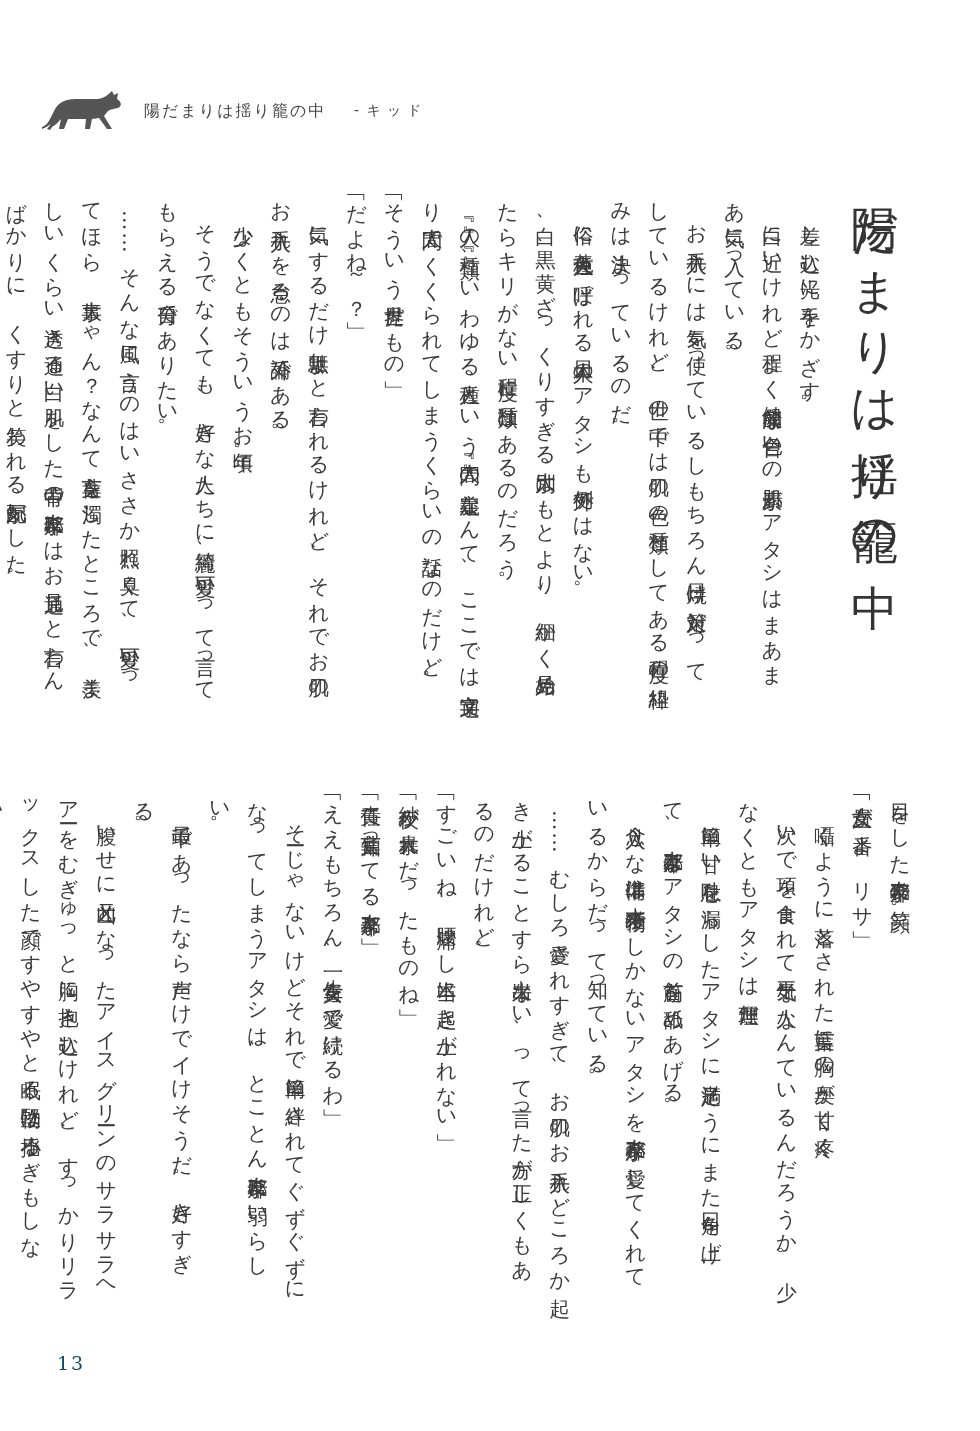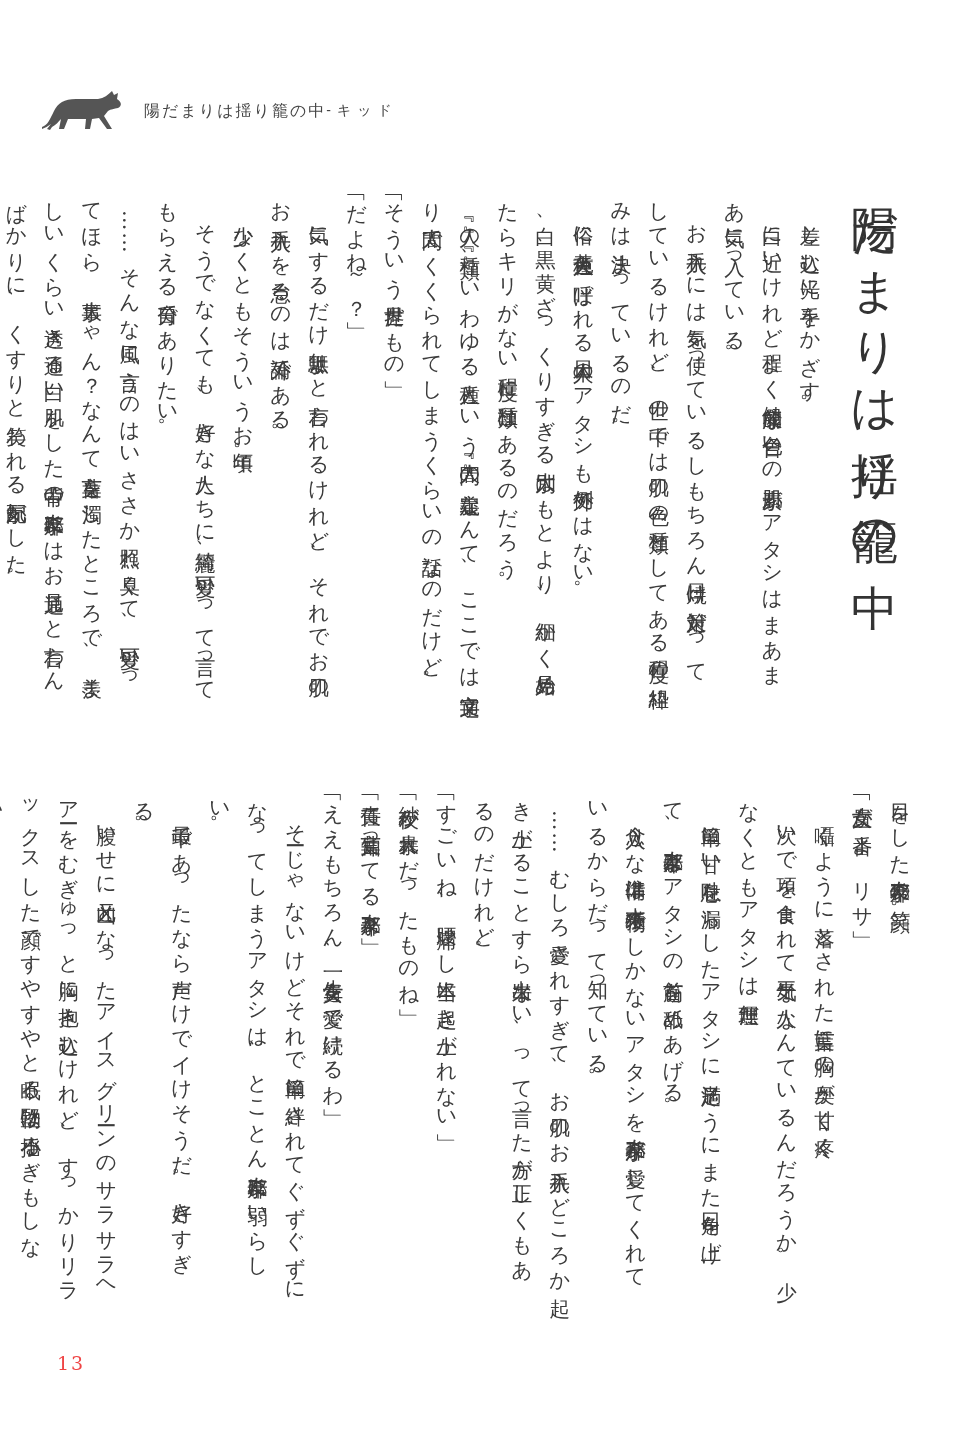--- a/index.html
+++ b/index.html
@@ -1,29 +1,29 @@
 <!DOCTYPE html>
 <html><head>
 <meta charset="utf-8">
 <style>
   html, body { margin: 0; padding: 0; background: #ffffff; }
   body { width: 980px; height: 1431px; position: relative; overflow: hidden;
          font-family: "DejaVu Serif", "Liberation Serif", serif; color: #3a3a3a; }
   .header { position: absolute; left: 38px; top: 86px; height: 50px; display: flex; align-items: center; }
   .cat { width: 90px; height: 44px; margin-right: 16px; }
   .header-title { font-family: "DejaVu Sans", sans-serif; font-size: 16px; letter-spacing: 2px; color: #444; }
-  .header-author { font-family: Liberation Sans, sans-serif; font-size: 14px; letter-spacing: 6px; color: #444; }
+  .header-author { font-family: Liberation Mono, monospace; font-size: 14px; letter-spacing: 6px; color: #444; margin-left: 26px; }
   .story-title { position: absolute; left: 852px; top: 172px; writing-mode: vertical-rl;
                  font-size: 47px; letter-spacing: 6px; color: #333; line-height: 1; }
   .block { position: absolute; writing-mode: vertical-rl; font-size: 20.5px; line-height: 37.8px;
            letter-spacing: 1.6px; color: #3b3b3b; }
   .block p { margin: 0; }
   .block-top { right: 152px; top: 188px; height: 505px; }
   .block-bottom { right: 62px; top: 788px; height: 505px; }
-  .page-number { position: absolute; left: 57px; top: 1352px; font-size: 19px; color: #ef4444; letter-spacing: 2px; }
+  .page-number { position: absolute; left: 57px; top: 1352px; font-size: 19px; color: #0c4a6e; letter-spacing: 2px; }
 </style>
 </head>
 <body>
 
 <div class="header">
   <svg class="cat" viewBox="0 0 90 44">
     <path d="M4 38 C10 36 12 30 16 22 C20 14 26 10 38 10 L60 10 C66 9 70 6 74 2 L76 6 L80 4 L79 10 C84 13 84 17 80 19 C76 20 73 20 70 22 L66 27 L74 40 L69 40 L61 29 L54 30 L52 40 L47 40 L48 30 L30 30 L26 40 L21 40 L23 30 C20 33 18 36 14 38 L12 41 L9 40 L13 35 C10 37 7 39 4 40 Z" fill="#555"></path>
   </svg>
   <span class="header-title">陽だまりは揺り籠の中</span>
   <span class="header-author">-キッド</span>

